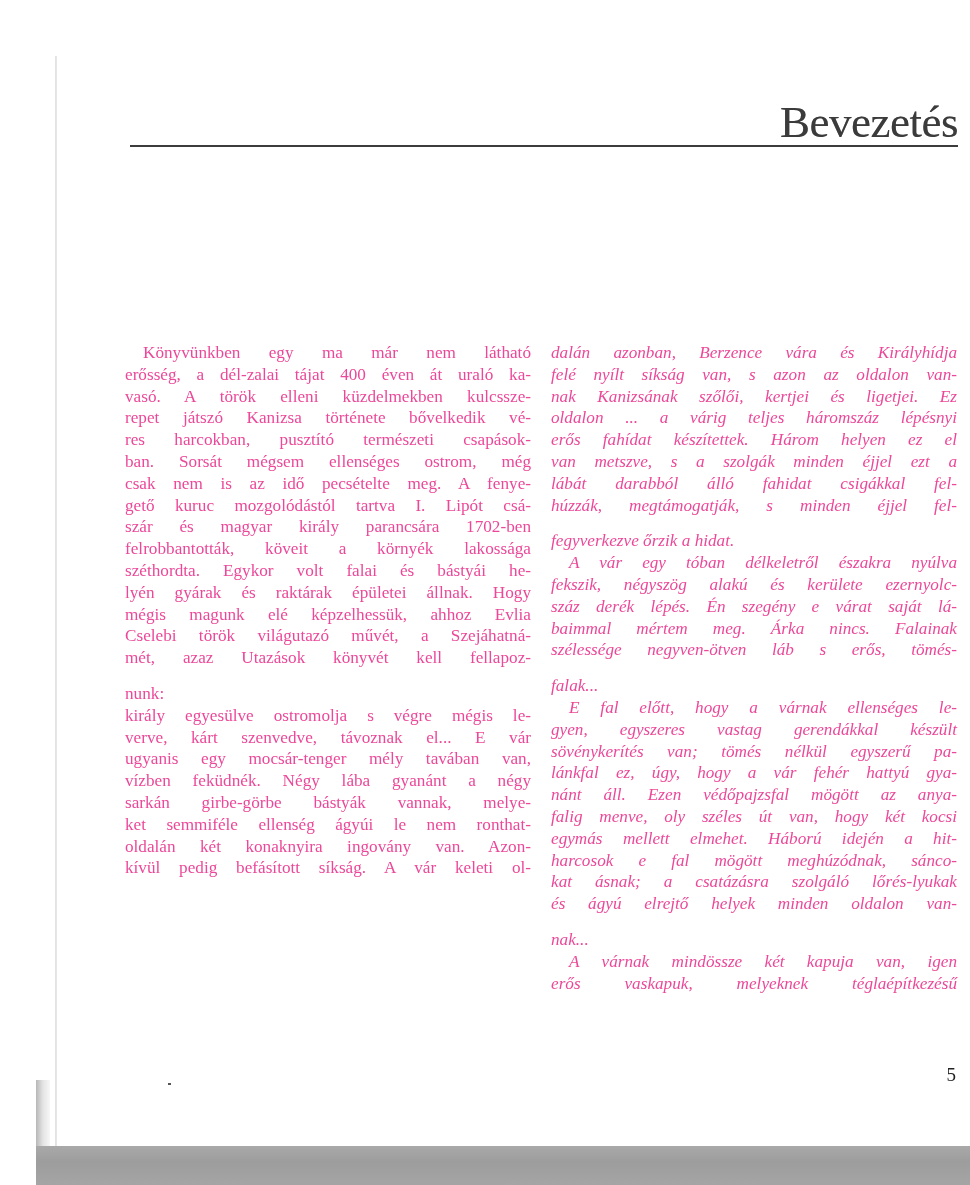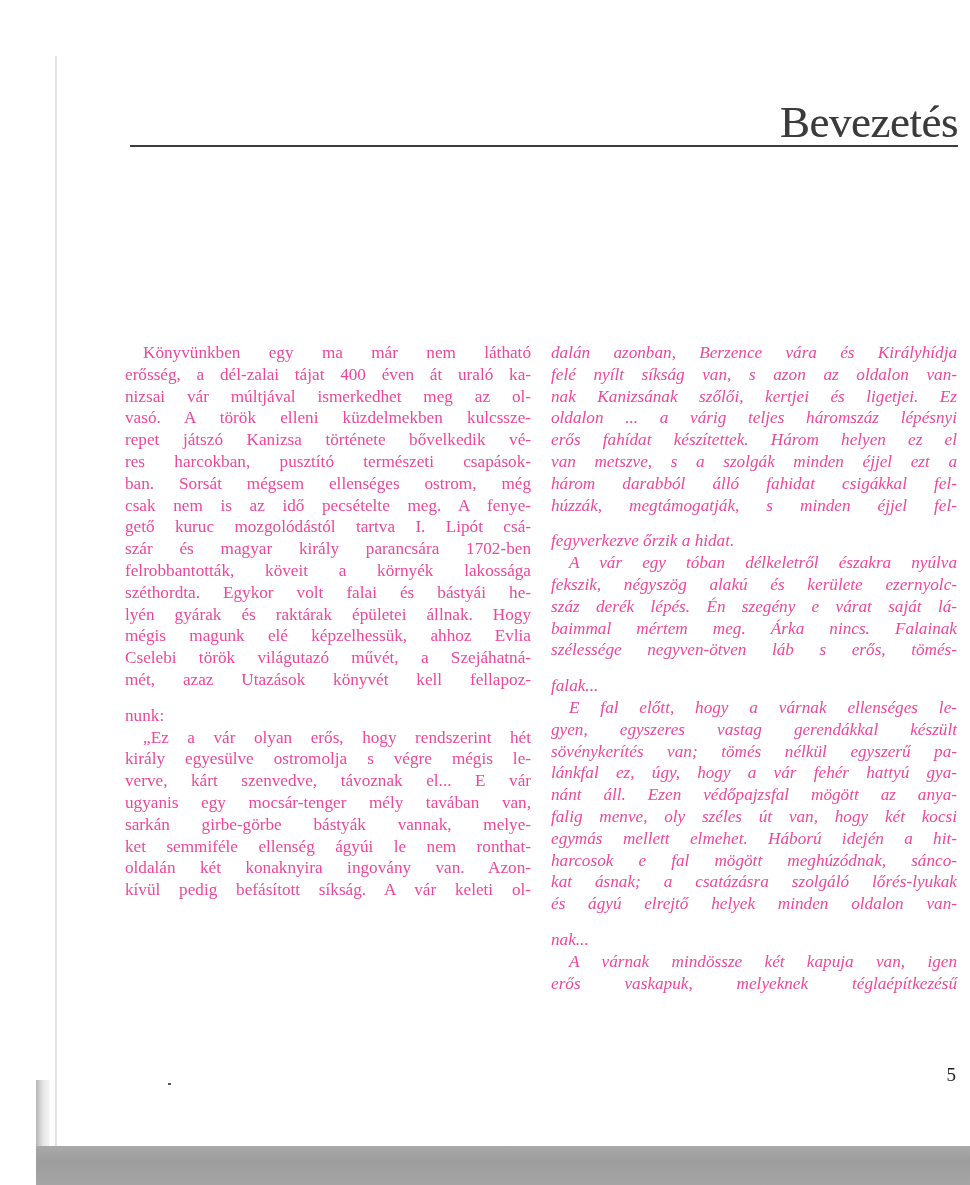--- a/index.html
+++ b/index.html
@@ -58,52 +58,51 @@
 <div class="page">
   <div class="left-shadow"></div>
   <div class="binding-edge"></div>
 
   <h1 class="title">Bevezetés</h1>
   <div class="rule"></div>
 
   <div class="column col-left" id="col-left">
       <span class="line indent">Könyvünkben egy ma már nem látható</span>
       <span class="line">erősség, a dél-zalai tájat 400 éven át uraló ka-</span>
-      <span class="line">nizsai vár múltjával ismerkedhet meg az ol-</span>
       <span class="line">vasó. A török elleni küzdelmekben kulcssze-</span>
       <span class="line">repet játszó Kanizsa története bővelkedik vé-</span>
       <span class="line">res harcokban, pusztító természeti csapások-</span>
       <span class="line">ban. Sorsát mégsem ellenséges ostrom, még</span>
       <span class="line">csak nem is az idő pecsételte meg. A fenye-</span>
       <span class="line">gető kuruc mozgolódástól tartva I. Lipót csá-</span>
       <span class="line">szár és magyar király parancsára 1702-ben</span>
       <span class="line">felrobbantották, köveit a környék lakossága</span>
       <span class="line">széthordta. Egykor volt falai és bástyái he-</span>
       <span class="line">lyén gyárak és raktárak épületei állnak. Hogy</span>
       <span class="line">mégis magunk elé képzelhessük, ahhoz Evlia</span>
       <span class="line">Cselebi török világutazó művét, a Szejáhatná-</span>
       <span class="line">mét, azaz Utazások könyvét kell fellapoz-</span>
       <span class="line last">nunk:</span>
-      <span class="line indent">„Ez a vár olyan erős, hogy rendszerint hét</span>
       <span class="line">király egyesülve ostromolja s végre mégis le-</span>
       <span class="line">verve, kárt szenvedve, távoznak el... E vár</span>
       <span class="line">ugyanis egy mocsár-tenger mély tavában van,</span>
+      <span class="line">vízben feküdnék. Négy lába gyanánt a négy</span>
       <span class="line">sarkán girbe-görbe bástyák vannak, melye-</span>
       <span class="line">ket semmiféle ellenség ágyúi le nem ronthat-</span>
       <span class="line">oldalán két konaknyira ingovány van. Azon-</span>
       <span class="line">kívül pedig befásított síkság. A vár keleti ol-</span>
     </div>
   <div class="column col-right" id="col-right">
       <span class="line">dalán azonban, Berzence vára és Királyhídja</span>
       <span class="line">felé nyílt síkság van, s azon az oldalon van-</span>
       <span class="line">nak Kanizsának szőlői, kertjei és ligetjei. Ez</span>
       <span class="line">oldalon ... a várig teljes háromszáz lépésnyi</span>
       <span class="line">erős fahídat készítettek. Három helyen ez el</span>
       <span class="line">van metszve, s a szolgák minden éjjel ezt a</span>
-      <span class="line">három darabból álló fahidat csigákkal fel-</span>
+      <span class="line">lábát darabból álló fahidat csigákkal fel-</span>
       <span class="line">húzzák, megtámogatják, s minden éjjel fel-</span>
       <span class="line last">fegyverkezve őrzik a hidat.</span>
       <span class="line indent">A vár egy tóban délkeletről északra nyúlva</span>
       <span class="line">fekszik, négyszög alakú és kerülete ezernyolc-</span>
       <span class="line">száz derék lépés. Én szegény e várat saját lá-</span>
       <span class="line">baimmal mértem meg. Árka nincs. Falainak</span>
       <span class="line">szélessége negyven-ötven láb s erős, tömés-</span>
       <span class="line last">falak...</span>
       <span class="line indent">E fal előtt, hogy a várnak ellenséges le-</span>
       <span class="line">gyen, egyszeres vastag gerendákkal készült</span>

